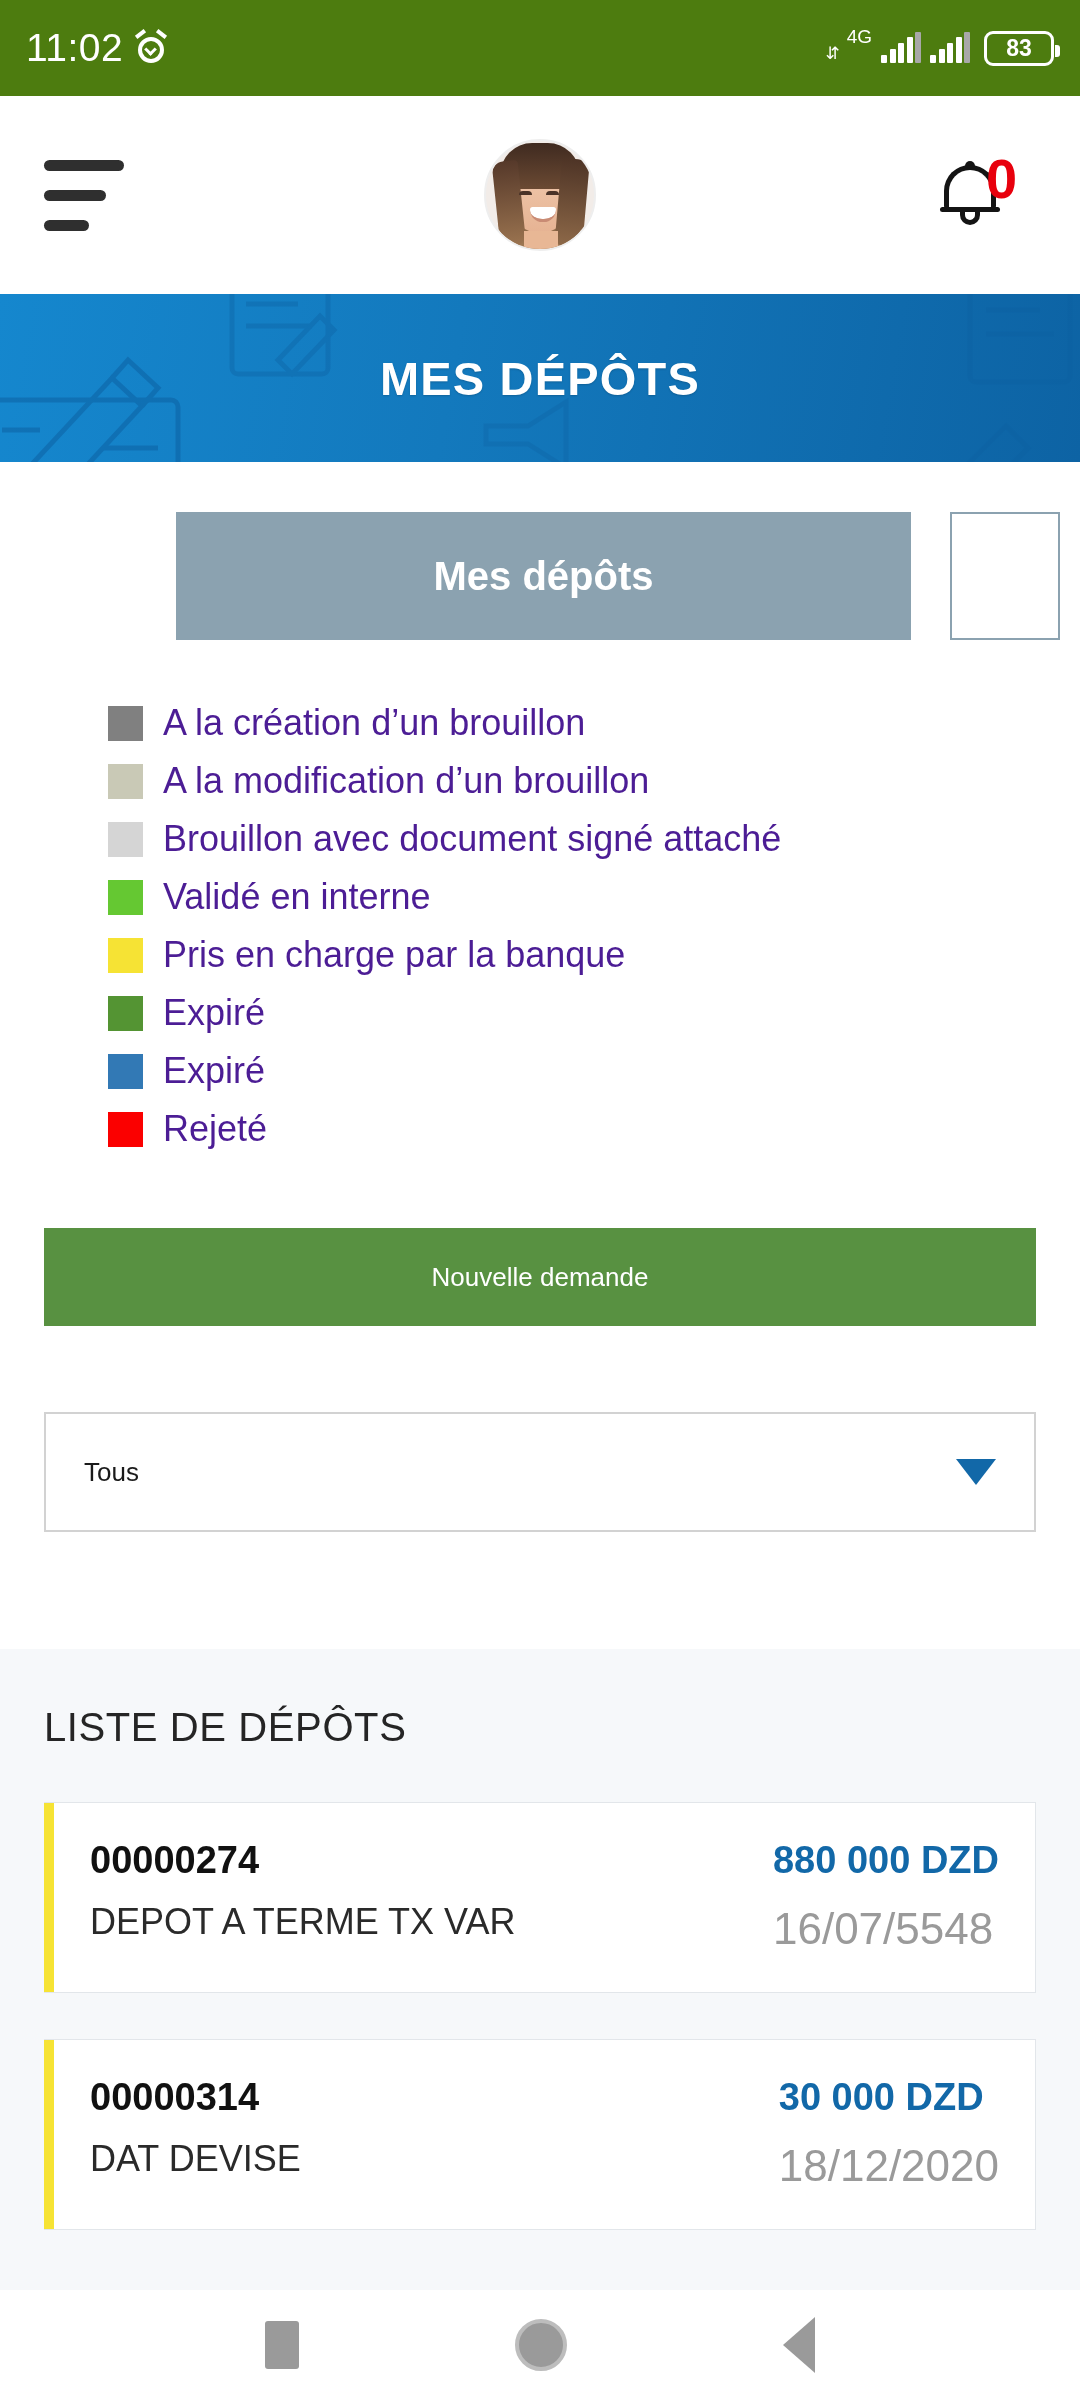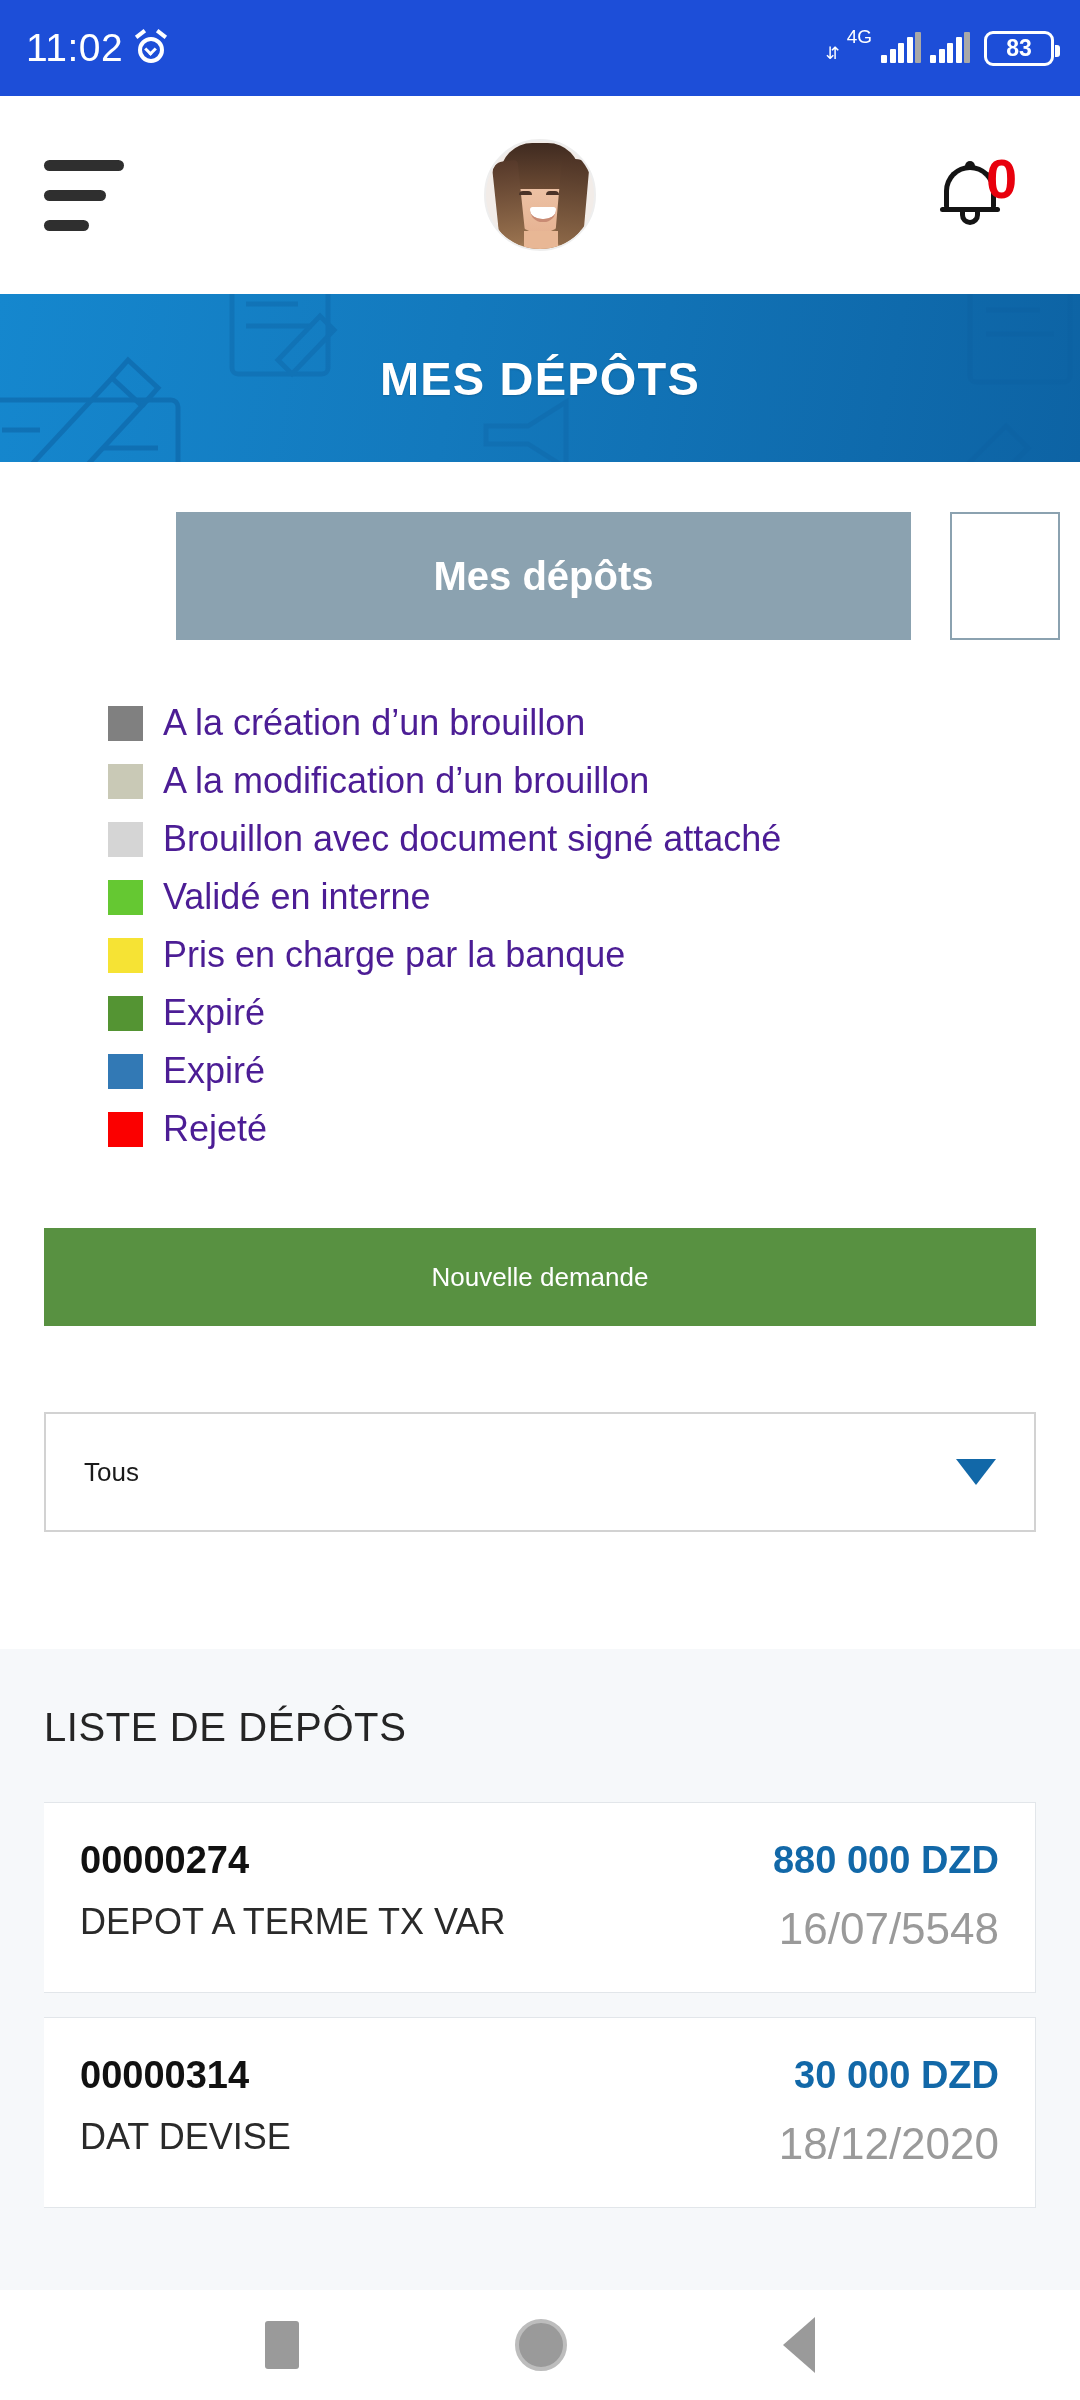--- a/index.html
+++ b/index.html
@@ -6,21 +6,21 @@
   html, body {
     width:1080px; height:2400px;
     background:#ffffff;
     font-family:"Liberation Sans", sans-serif;
     overflow:hidden;
   }
   #screen { position:relative; width:1080px; height:2400px; background:#fff; overflow:hidden; }
 
   
   .statusbar {
-    height:96px; background:#1d4ed8; color:#fff;
+    height:96px; background:#4d7c0f; color:#fff;
     display:flex; align-items:center; justify-content:space-between;
     padding:12px 26px;
   }
   .sb-left { display:flex; align-items:center; gap:12px; }
   .sb-time { font-size:39px; letter-spacing:0.5px; }
   .alarm-ico { width:32px; height:32px; position:relative; }
   .alarm-ico .ring {
     position:absolute; left:3px; top:5px; width:26px; height:26px;
     border:4px solid #fff; border-radius:50%;
   }
@@ -184,29 +184,29 @@
     border-top:26px solid #1268a8;
   }
 
   
   .list-sec { margin-top:117px; background:#f6f8fa; padding:56px 0 0 0; min-height:700px; }
   .list-title { margin-left:44px; font-size:40px; color:#252525; letter-spacing:.6px; }
 
   .cards { margin-top:52px; padding:0 44px; }
   .card {
     background:#fff; border:1px solid #e2e6ea; border-left:none;
-    display:flex; margin-bottom:24px; position:relative;flex-direction:column;
+    display:flex; margin-bottom:46px; position:relative;
   }
   .accent { width:10px; flex:none; }
   .card-inner {
     flex:1; padding:36px 36px 38px 36px;
     display:flex; justify-content:space-between;
   }
   .c-left { display:flex; flex-direction:column; }
-  .c-right { display:flex; flex-direction:column; align-items:flex-end; }
+  .c-right { display:flex; flex-direction:column; align-items:flex-start; }
   .c-num { font-size:38px; font-weight:bold; color:#111; margin-bottom:20px; }
   .c-lbl { font-size:36px; color:#2a2a2a; line-height:1.12; max-width:520px; }
   .c-amt { font-size:38px; font-weight:bold; color:#1268a8; margin-bottom:22px; }
   .c-date { font-size:44px; color:#9a9a9a; }
 
   
   .navbar {
     position:absolute; left:0; bottom:0; width:1080px; height:110px;
     background:#fff; display:flex; align-items:center; justify-content:center;
     gap:216px;

